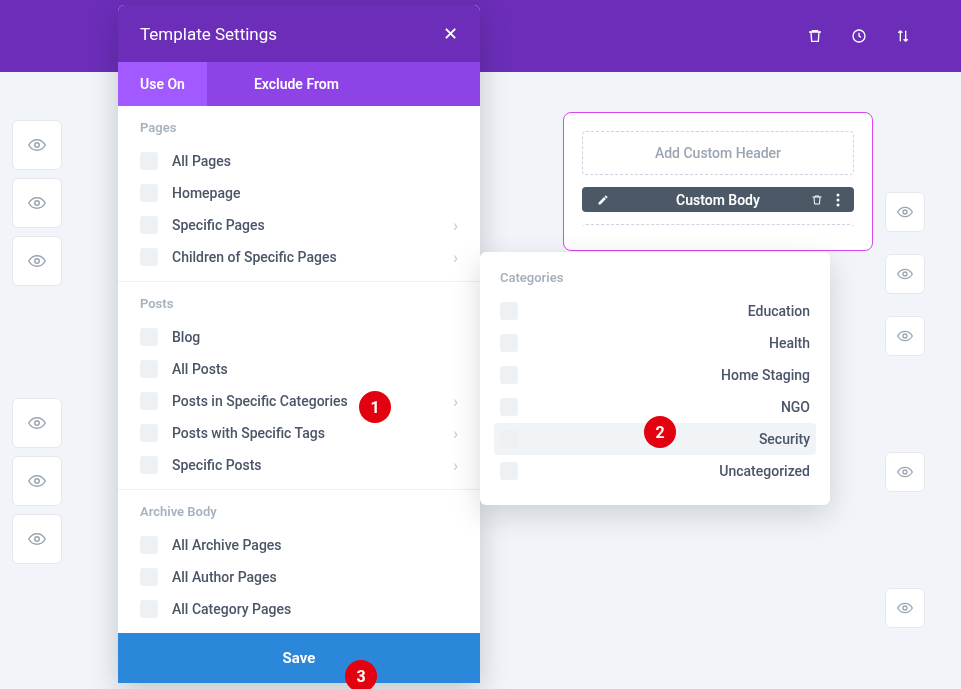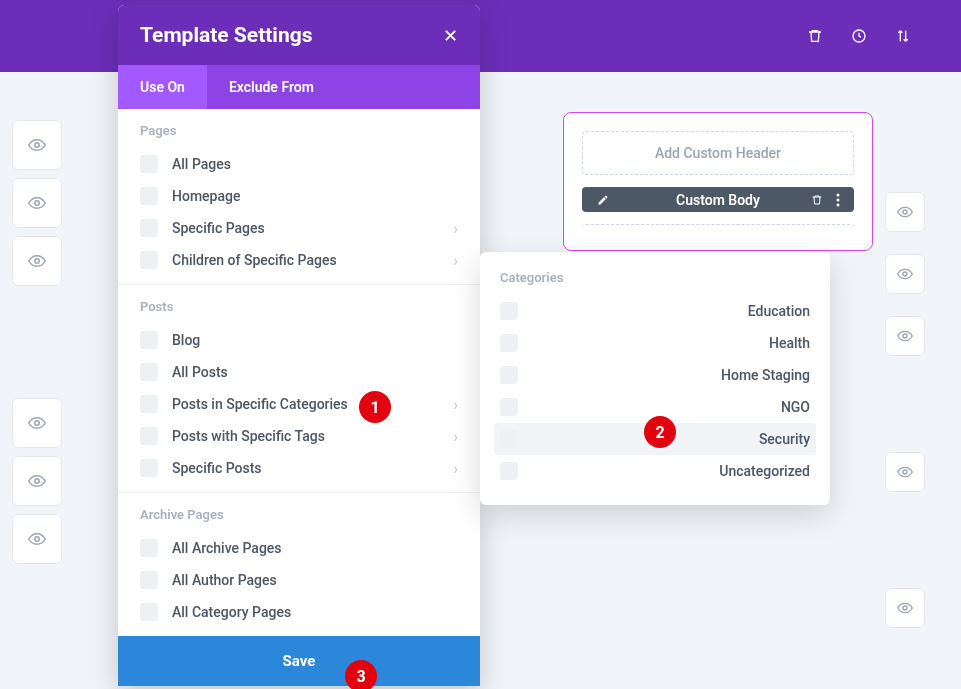--- a/index.html
+++ b/index.html
@@ -19,23 +19,23 @@
   .dashed-box { border: 1px dashed #cbd5e1; border-radius: 4px; height: 44px; display: flex; align-items: center; justify-content: center; color: #9aa5b1; font-size: 14px; font-weight: 500; }
   .dark-row { background: #4c5866; color: #fff; height: 25px; border-radius: 4px; display: flex; align-items: center; padding: 0 14px; margin-top: 12px; font-size: 14px; font-weight: 600; }
   .dark-row .pencil { margin-right: auto; width: 14px; height: 14px; display:flex; align-items:center; justify-content:center;}
   .dark-row .title { position: absolute; left: 0; right: 0; text-align: center; pointer-events: none; }
   .dark-row .trash { margin-left: auto; width: 14px; height:14px; display:flex; align-items:center; justify-content:center;}
   .dark-row .dots { margin-left: 12px; width: 4px; height:14px; display:flex; align-items:center; justify-content:center;}
 
   
   .modal { position: absolute; left: 118px; top: 5px; width: 362px; background: #fff; box-shadow: 0 8px 30px rgba(0,0,0,.2); border-radius: 6px 6px 0 0; z-index: 50; }
   .modal-header { background: #6c2eb9; color: #fff; padding: 18px 22px; display: flex; align-items: center; justify-content: space-between; border-radius: 6px 6px 0 0; }
-  .modal-header h2 { font-size: 21px; font-weight: 700; }
+  .modal-header h2 { font-size: 17px; font-weight: 400; }
   .close { font-size: 18px; cursor: pointer; font-weight: 400; }
-  .tabs { display: flex; background: #8e43e7; }
+  .tabs { display: flex; background: #8e43e7; gap: 25px; }
   .tab { padding: 14px 22px; color: #fff; font-size: 14px; font-weight: 600; cursor: pointer; }
   .tab.active { background: #a259ff; }
 
   .section { border-bottom: 1px solid #edf0f3; padding: 14px 22px 8px; }
   .section-title { color: #a7b2bf; font-size: 13px; font-weight: 600; margin-bottom: 10px; }
   .opt-row { display: flex; align-items: center; height: 32px; cursor: pointer; position: relative; text-align: right; }
   .chk { width: 18px; height: 18px; background: #eef1f4; border-radius: 3px; margin-right: 14px; flex-shrink: 0; }
   .opt-label { color: #4a5568; font-size: 14px; font-weight: 500; }
   .chev { margin-left: auto; color: #bfc8d2; font-size: 16px; }
 
@@ -238,21 +238,21 @@
         <span class="chev">›</span>
       </div>
     <div class="opt-row">
         <span class="chk"></span>
         <span class="opt-label">Specific Posts</span>
         <span class="chev">›</span>
       </div>
   </div>
 
   <div class="section" style="border-bottom:none;">
-    <div class="section-title">Archive Pages</div>
+    <div class="section-title">Archive Body</div>
     <div class="opt-row">
         <span class="chk"></span>
         <span class="opt-label">All Archive Pages</span>
       </div>
     <div class="opt-row">
         <span class="chk"></span>
         <span class="opt-label">All Author Pages</span>
       </div>
     <div class="opt-row">
         <span class="chk"></span>

